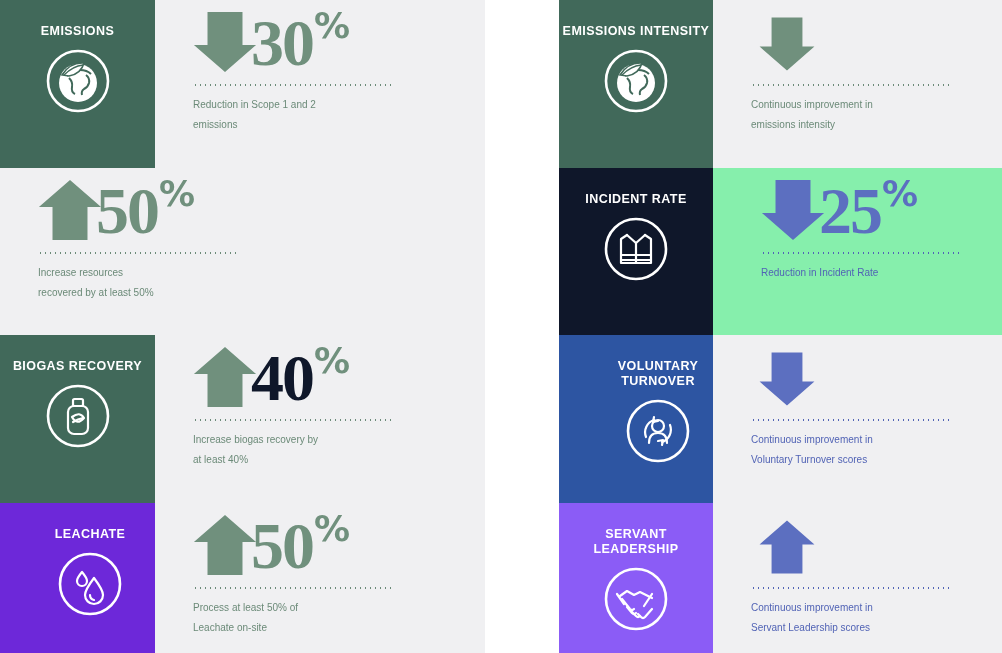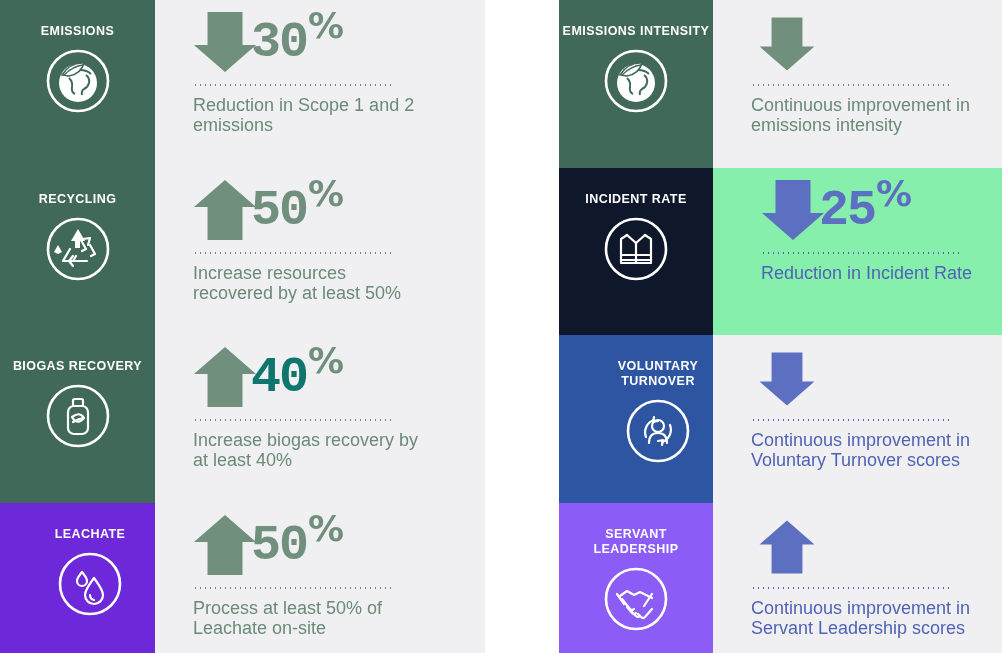--- a/index.html
+++ b/index.html
@@ -99,22 +99,22 @@
   }
   .arrow.small {
     width: 56px;
     height: 60px;
     flex: 0 0 56px;
     margin-left: 8px;
   }
   .arrow svg { display: block; }
 
   .number {
-    font-family: Liberation Mono, monospace;
-    font-size: 50px;
+    font-family: Liberation Serif, serif;
+    font-size: 66px;
     font-weight: bold;
     line-height: 74px;
     letter-spacing: -2px;
     margin-left: -6px;
   }
   .pct {
     font-family: "DejaVu Sans", sans-serif;
     font-size: 36px;
     font-weight: bold;
     line-height: 36px;
@@ -127,21 +127,21 @@
     margin-left: 0px;
     margin-bottom: 9px;
     background-image: radial-gradient(circle, currentColor 0.8px, transparent 1px);
     background-size: 5px 2px;
     background-repeat: repeat-x;
   }
   .divider.w-green  { width: 198px; }
   .divider.w-blue   { width: 198px; }
 
   .caption {
-    font-size: 18px;
+    font-size: 10px;
     line-height: 20px;
     font-weight: normal;
     white-space: pre-line;
     max-width: 250px;
   }
 
   
 </style>
 </head>
 <body>
@@ -197,38 +197,20 @@
               <path d="M14 4 H50 V38 H64 L32 66 L0 38 H14 Z" fill="#70907d"></path>
             </svg>
           </span>
         </div>
         <div class="divider w-green" style="color: rgb(107, 138, 120);"></div>
         <div class="caption" style="color: rgb(107, 138, 120);">Continuous improvement in
 emissions intensity</div>
       </div>
     </div>
     <div class="card col-left row-1">
-      <div class="panel" style="background: rgb(65, 105, 90);">
-        <div class="panel-label">RECYCLING</div>
-        <span>
-          <svg class="panel-icon" viewBox="0 0 72 72" width="72" height="72" aria-hidden="true">
-            <circle cx="36" cy="36" r="30" stroke="#fff" fill="none" stroke-width="2.6"></circle>
-            <path d="M36 16 l7 12 h-5 v7 h-5 v-7 h-4 z" fill="#fff"></path>
-            <path d="M22 52 l-6 -11 l4 -2 l-4 -7 l-4 7 l4 2 z" fill="#fff"></path>
-            <g stroke="#fff" fill="none" stroke-width="2.2" stroke-linecap="round" stroke-linejoin="round">
-              <path d="M36 22 l8 14 l-4 2"></path>
-              <path d="M28 36 l-7 12 h10"></path>
-              <path d="M45 48 h-14 l3 -5"></path>
-              <path d="M48 32 l5 9 l-4 2"></path>
-              <path d="M31 53 l-4 -5 l4 -5"></path>
-              <path d="M41 26 l7 -1 l-2 7"></path>
-            </g>
-          </svg>
-        </span>
-      </div>
       <div class="body" style="background: rgb(240, 240, 242);">
         <div class="stat-row">
           <span class="arrow">
             <svg viewBox="0 0 64 70" width="64" height="68" aria-hidden="true">
               <path d="M32 4 L64 32 H50 V66 H14 V32 H0 Z" fill="#70907d"></path>
             </svg>
           </span>
           <span class="number" style="color: rgb(112, 144, 125);">50</span>
           <span class="pct" style="color: rgb(112, 144, 125);">%</span>
         </div>
@@ -281,21 +263,21 @@
           </svg>
         </span>
       </div>
       <div class="body" style="background: rgb(240, 240, 242);">
         <div class="stat-row">
           <span class="arrow">
             <svg viewBox="0 0 64 70" width="64" height="68" aria-hidden="true">
               <path d="M32 4 L64 32 H50 V66 H14 V32 H0 Z" fill="#70907d"></path>
             </svg>
           </span>
-          <span class="number" style="color: #0f766e;">40</span>
+          <span class="number" style="color: #0f172a;">40</span>
           <span class="pct" style="color: rgb(112, 144, 125);">%</span>
         </div>
         <div class="divider w-green" style="color: rgb(107, 138, 120);"></div>
         <div class="caption" style="color: rgb(107, 138, 120);">Increase biogas recovery by
 at least 40%</div>
       </div>
     </div>
     <div class="card col-right row-2">
       <div class="panel" style="background: rgb(45, 85, 162); padding-left: 44px;">
         <div class="panel-label">VOLUNTARY

